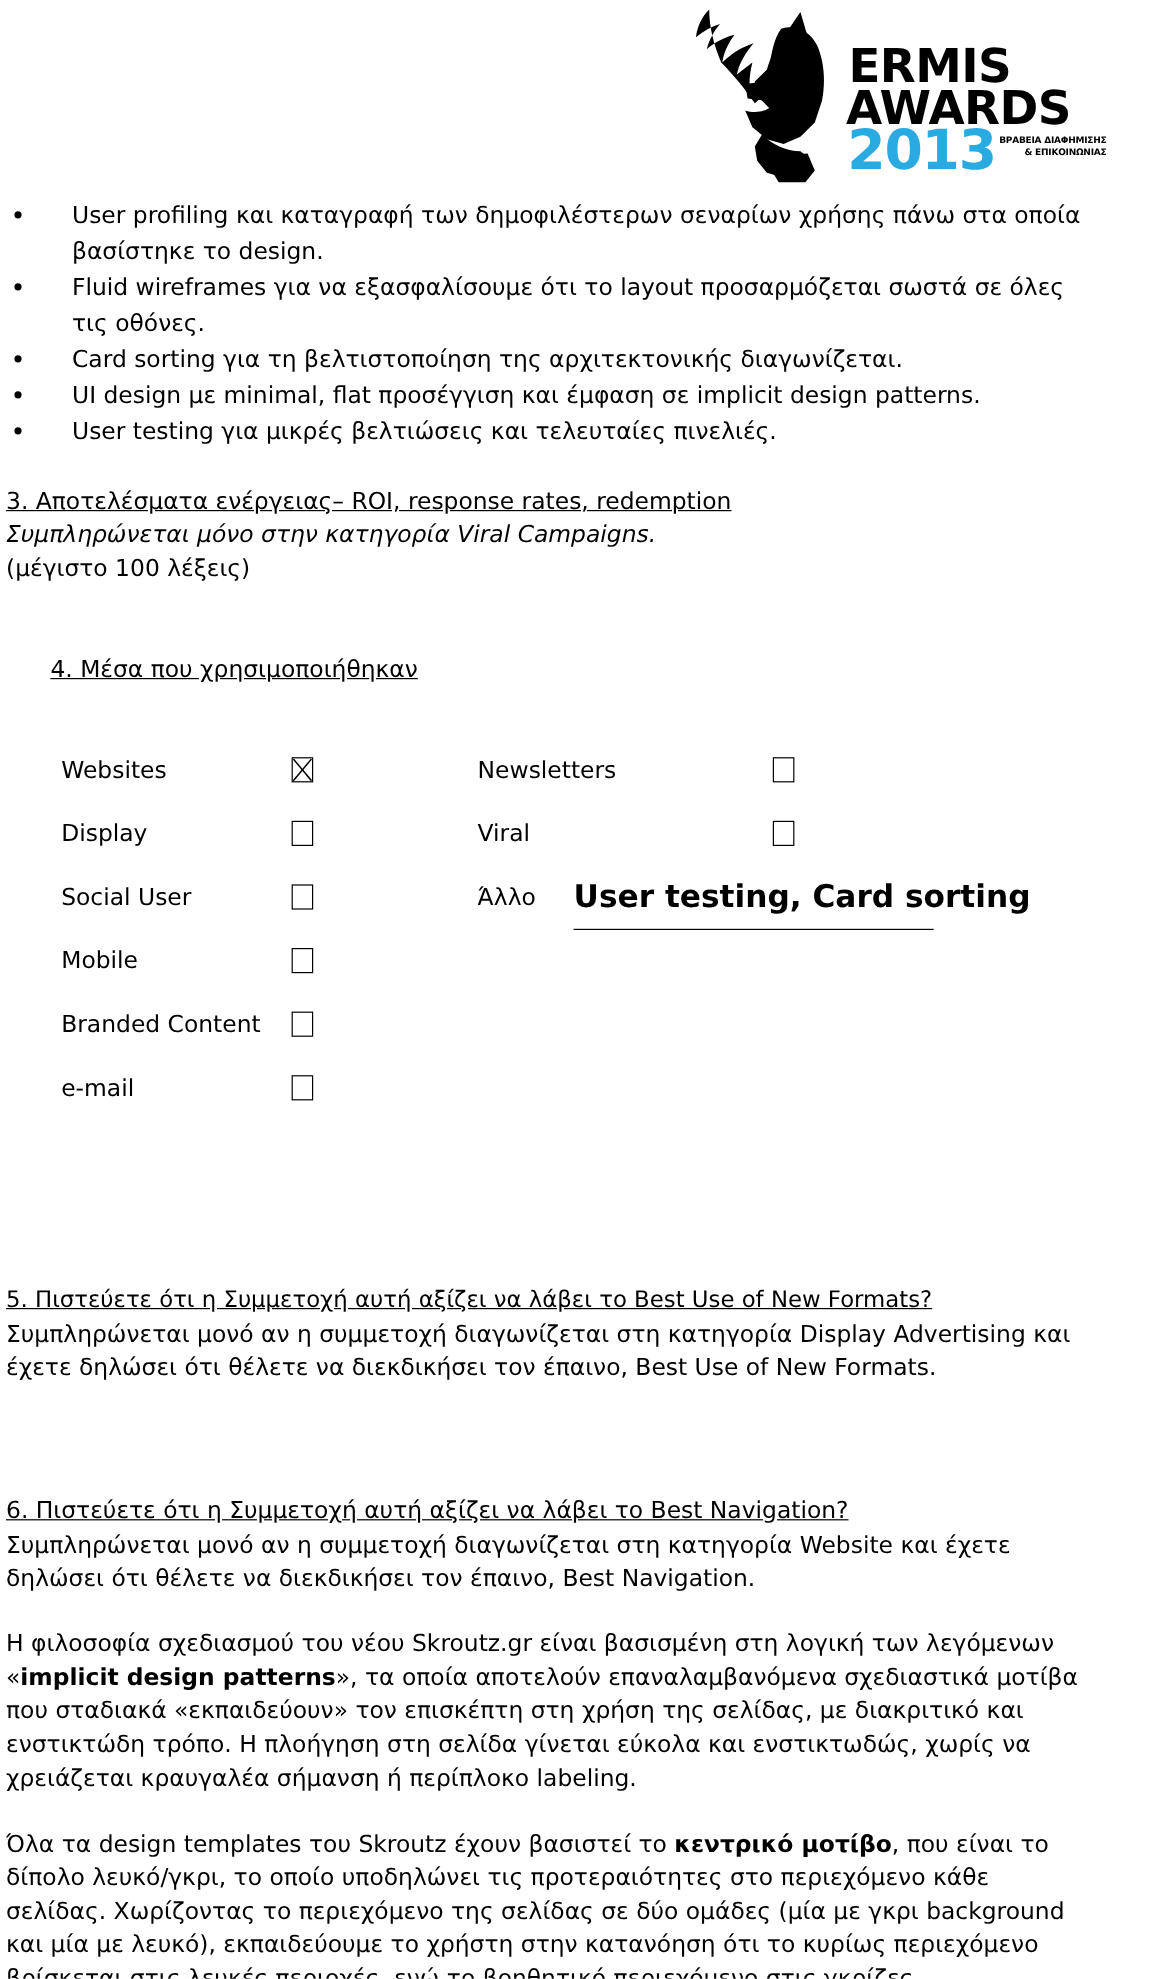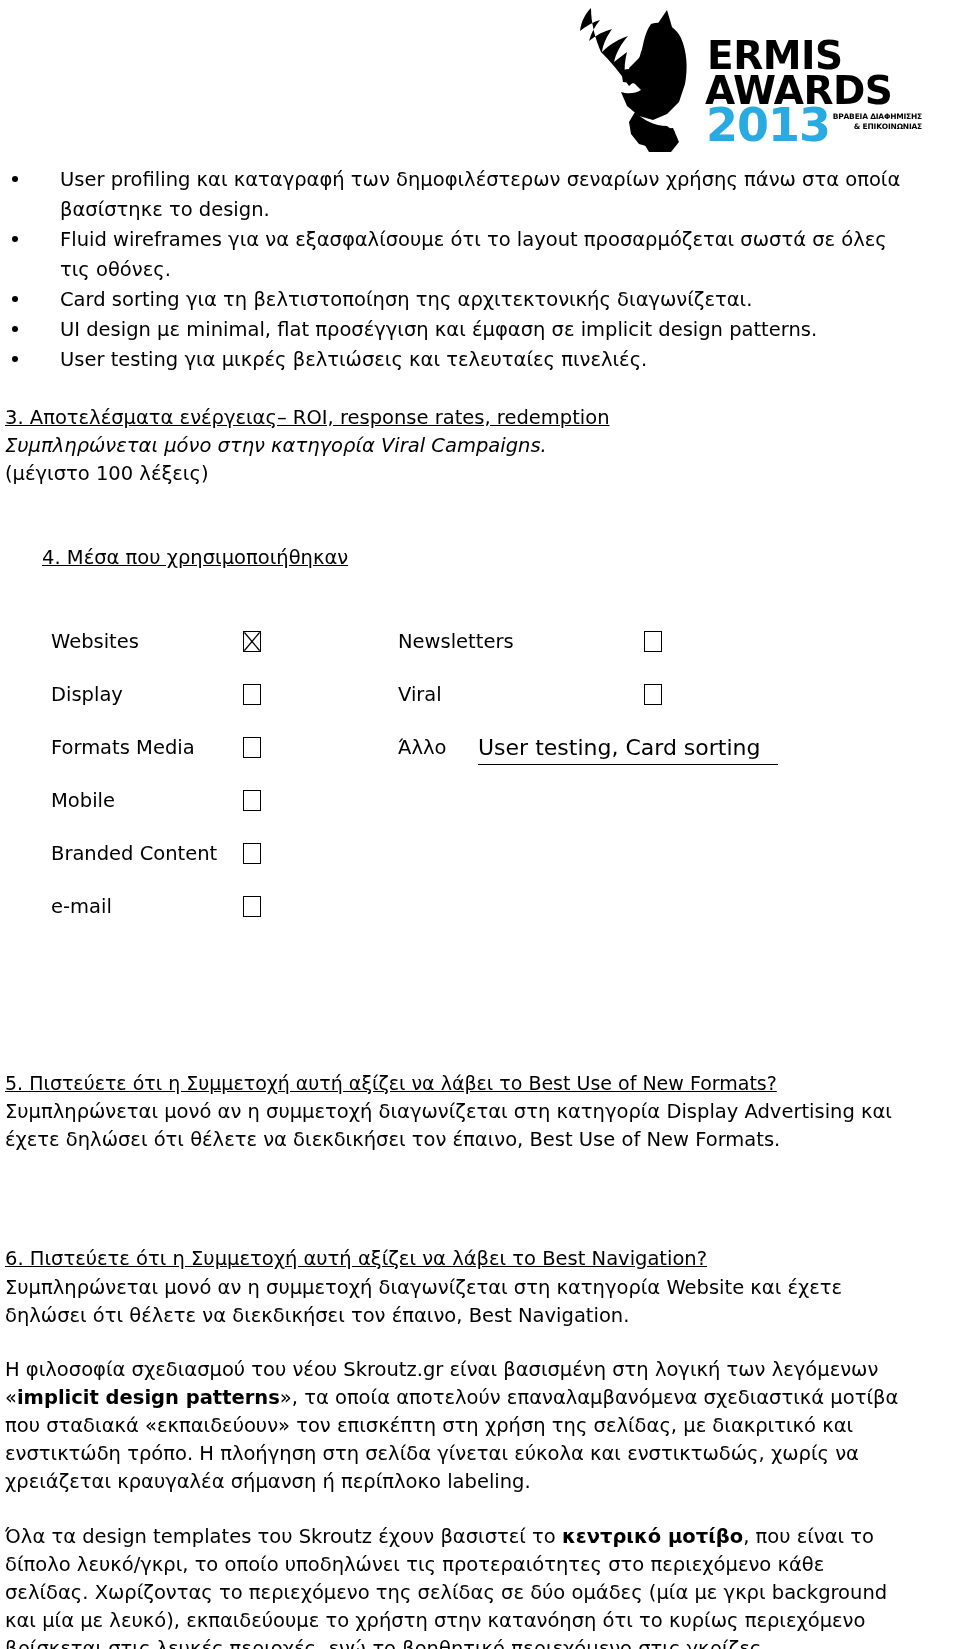--- a/index.html
+++ b/index.html
@@ -154,26 +154,27 @@
     background: #fff;
   }
   .cbx.c1 { left: 243px; top: 3px; }
   .cbx.c2 { left: 644px; top: 3px; }
   .cbx svg { display: block; width: 100%; height: 100%; }
 
   .other-value {
     position: absolute;
     left: 478px;
     top: 0px;
-    font-size: 22px;
+    font-size: 26px;
     line-height: 28px;
     border-bottom: 1.6px solid #000;
-    padding-bottom: 2px;
+    padding-bottom: 12px;
     width: 300px;
     white-space: nowrap;
+    font-weight: bold;
   }
 
   
   .para {
     position: absolute;
     font-size: 19.5px;
     line-height: 28px;
     width: 905px;
     text-align: left;
   }
@@ -256,21 +257,21 @@
     </div>
 
     <div class="m-row">
       <span class="m-label c1">Display</span>
       <span class="cbx c1"></span>
       <span class="m-label c2">Viral</span>
       <span class="cbx c2"></span>
     </div>
 
     <div class="m-row">
-      <span class="m-label c1">Formats Media</span>
+      <span class="m-label c1">Social User</span>
       <span class="cbx c1"></span>
       <span class="m-label c2">Άλλο</span>
       <span class="other-value">User testing, Card sorting</span>
     </div>
 
     <div class="m-row">
       <span class="m-label c1">Mobile</span>
       <span class="cbx c1"></span>
     </div>
 

